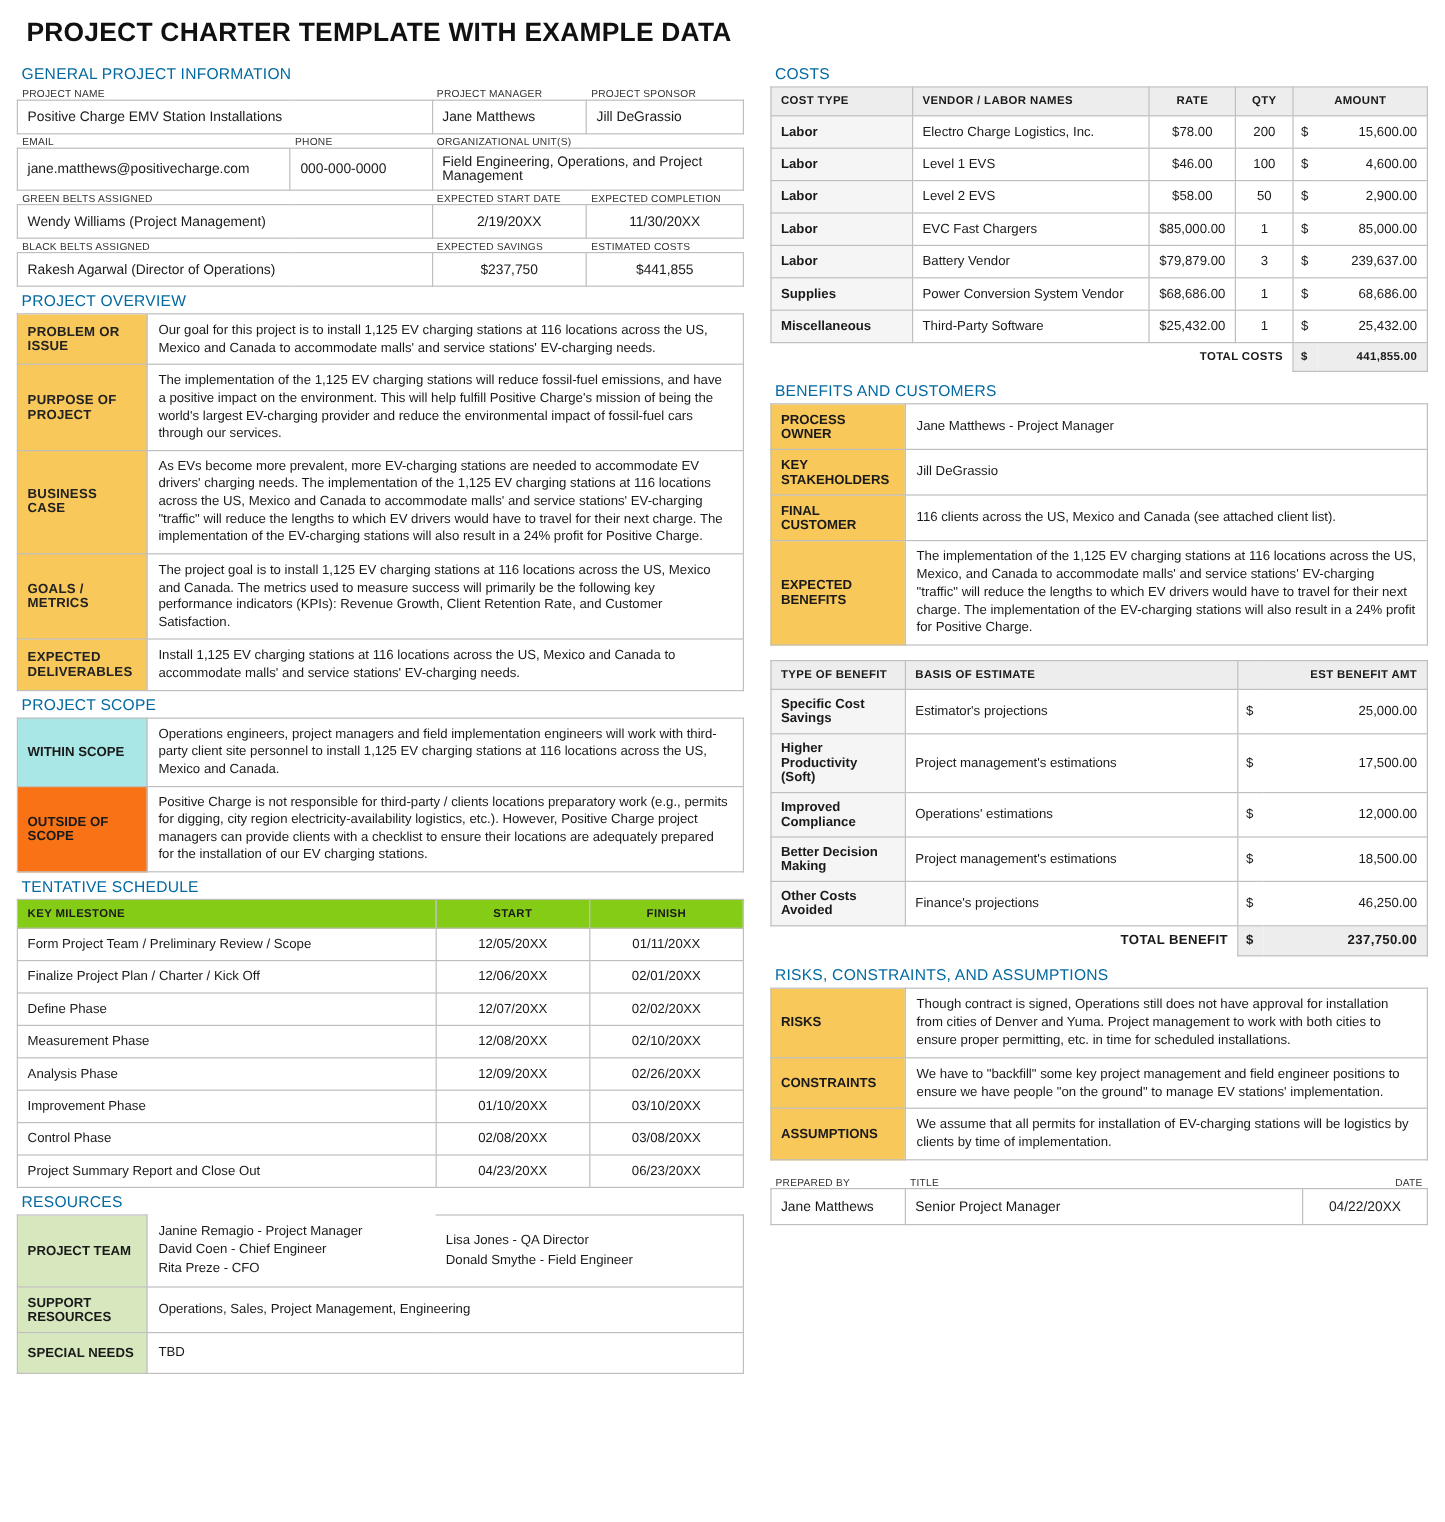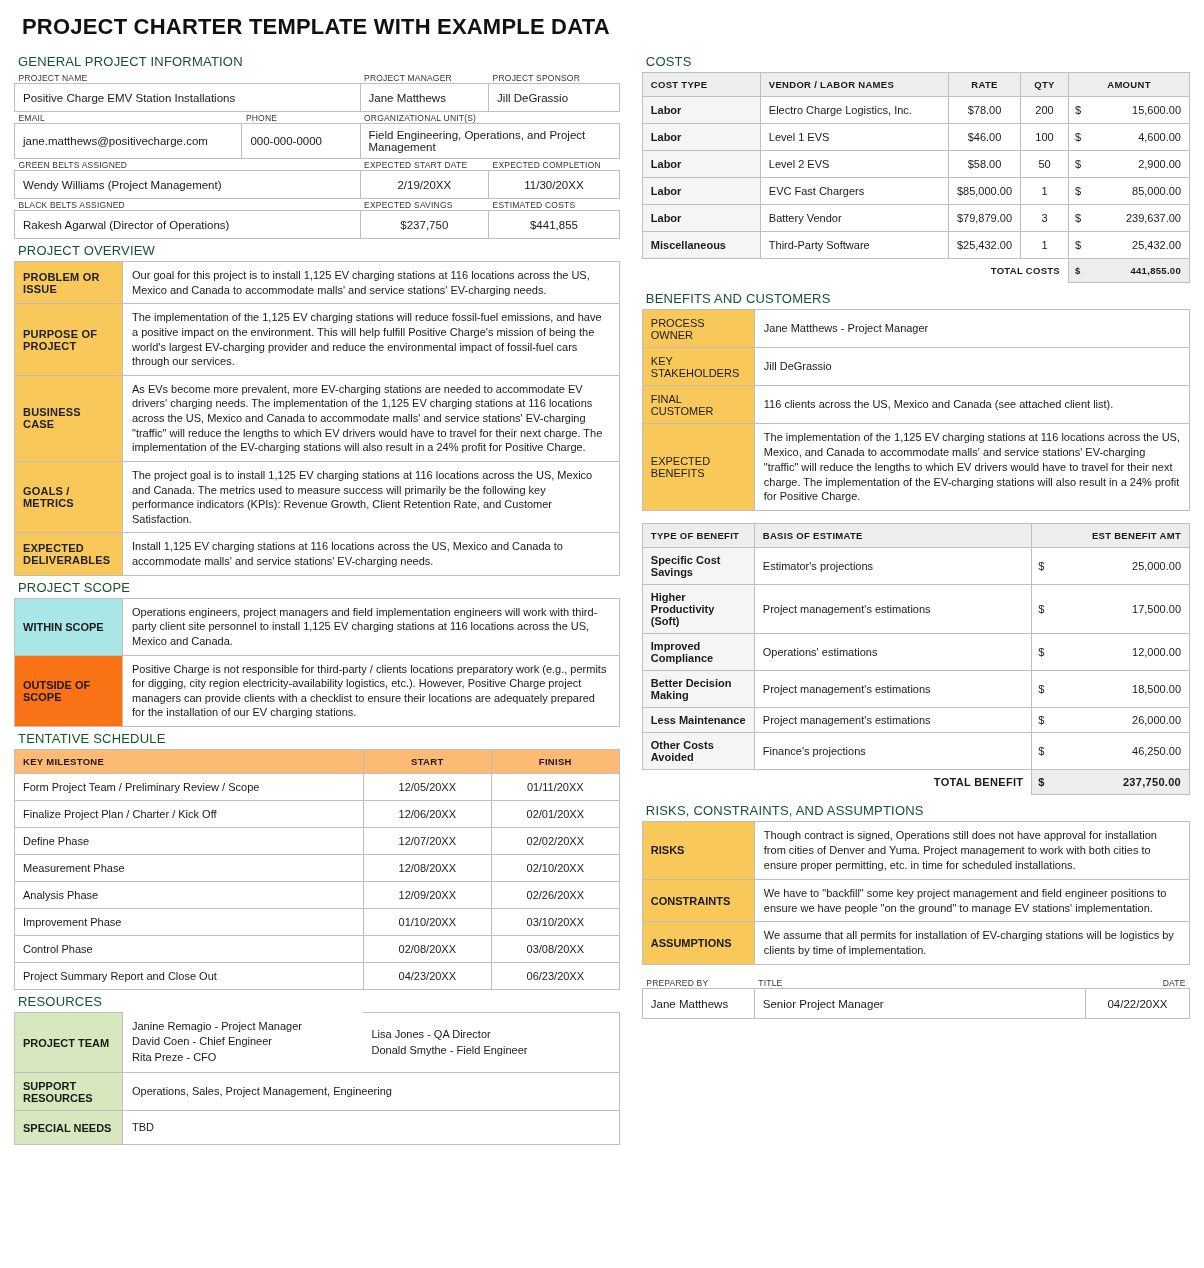--- a/index.html
+++ b/index.html
@@ -19,21 +19,21 @@
     font-weight: bold;
     letter-spacing: 0.2px;
     margin: 4px 0 10px 8px;
     color: #111;
   }
   .cols { display: flex; gap: 22px; align-items: flex-start; }
   .col-left { width: 610px; }
   .col-right { width: 552px; }
   .section-title {
     font-size: 13px;
-    color: #14532d;
+    color: #0369a1;
     letter-spacing: 0.2px;
     margin: 4px 0 3px 0;
     padding-left: 4px;
   }
   table { border-collapse: collapse; width: 100%; }
   td, th { border: 1px solid #bfbfbf; vertical-align: middle; }
   .lbl {
     font-size: 8.5px;
     color: #333;
     letter-spacing: 0.2px;
@@ -61,21 +61,21 @@
   }
   .ov td.v { padding: 6px 9px; font-size: 11px; line-height: 1.33; }
 
   
   .sc td.k1 { background:#a9e6e6; font-size:11px; font-weight:bold; padding:6px 8px; width:108px;}
   .sc td.k2 { background:#f97316; font-size:11px; font-weight:bold; padding:6px 8px; width:108px;}
   .sc td.v { padding:6px 9px; font-size:11px; line-height:1.33; }
 
   
   .sch th {
-    background:#fdba74;
+    background:#84cc16;
     font-size:9.5px;
     font-weight:bold;
     padding:6px 8px;
     text-align:left;
     letter-spacing:.3px;
   }
   .sch th.c { text-align:center; }
   .sch td { font-size:11px; padding:7px 8px; }
   .sch td.c { text-align:center; }
 
@@ -91,21 +91,21 @@
   .cost th.c { text-align:center; }
   .cost td { font-size:11px; padding:7px 8px;margin-top:20px; }
   .cost td.type { font-weight:bold; background:#f5f5f5; width:118px; }
   .cost td.c { text-align:center; }
   .cost td.dollar { text-align:left; width:14px; padding-left:6px; border-right:none;}
   .cost td.amt { text-align:right; border-left:none; padding-right:8px;}
   .totalrow td { border:none; font-size:9.5px; font-weight:bold; letter-spacing:.3px; text-align:right; padding:6px 8px 6px 0;}
   .totbox { background:#ededed; font-size:11.5px; font-weight:bold; }
 
   
-  .bc td.k { background:#f8c85a; font-size:11px; font-weight:normal; padding:6px 8px; width:112px;}
+  .bc td.k { background:#f8c85a; font-size:11px; font-weight:bold; padding:6px 8px; width:112px;}
   .bc td.v { padding:6px 9px; font-size:11px; line-height:1.35; }
 
   .ben th { background:#ededed; font-size:9.5px; font-weight:bold; padding:6px 8px; letter-spacing:.3px; text-align:left;}
   .ben th.r { text-align:right; }
   .ben td { font-size:11px; padding:6px 8px; }
   .ben td.k { font-weight:bold; background:#f5f5f5; width:112px; }
   .ben td.dollar { text-align:left; width:14px; border-right:none; padding-left:6px;}
   .ben td.amt { text-align:right; border-left:none; padding-right:8px; }
 
   
@@ -331,20 +331,28 @@
         </tr>
         <tr>
           <td class="type">Labor</td>
           <td>Battery Vendor</td>
           <td class="c">$79,879.00</td>
           <td class="c">3</td>
           <td class="dollar">$</td>
           <td class="amt">239,637.00</td>
         </tr>
         <tr>
+          <td class="type">Supplies</td>
+          <td>Power Conversion System Vendor</td>
+          <td class="c">$68,686.00</td>
+          <td class="c">1</td>
+          <td class="dollar">$</td>
+          <td class="amt">68,686.00</td>
+        </tr>
+        <tr>
           <td class="type">Miscellaneous</td>
           <td>Third-Party Software</td>
           <td class="c">$25,432.00</td>
           <td class="c">1</td>
           <td class="dollar">$</td>
           <td class="amt">25,432.00</td>
         </tr>
         <tr class="totalrow">
           <td colspan="4">TOTAL COSTS</td>
           <td class="totbox dollar" style="border:1px solid #bfbfbf; border-right:none;">$</td>
@@ -400,26 +408,20 @@
           <td class="dollar">$</td>
           <td class="amt">12,000.00</td>
         </tr>
         <tr>
           <td class="k">Better Decision Making</td>
           <td>Project management's estimations</td>
           <td class="dollar">$</td>
           <td class="amt">18,500.00</td>
         </tr>
         <tr>
-          <td class="k">Less Maintenance</td>
-          <td>Project management's estimations</td>
-          <td class="dollar">$</td>
-          <td class="amt">26,000.00</td>
-        </tr>
-        <tr>
           <td class="k">Other Costs Avoided</td>
           <td>Finance's projections</td>
           <td class="dollar">$</td>
           <td class="amt">46,250.00</td>
         </tr>
         <tr class="totalrow">
           <td colspan="2">TOTAL BENEFIT</td>
           <td class="totbox dollar" style="border:1px solid #bfbfbf; border-right:none;">$</td>
           <td class="totbox amt" style="border:1px solid #bfbfbf; border-left:none;">237,750.00</td>
         </tr>

